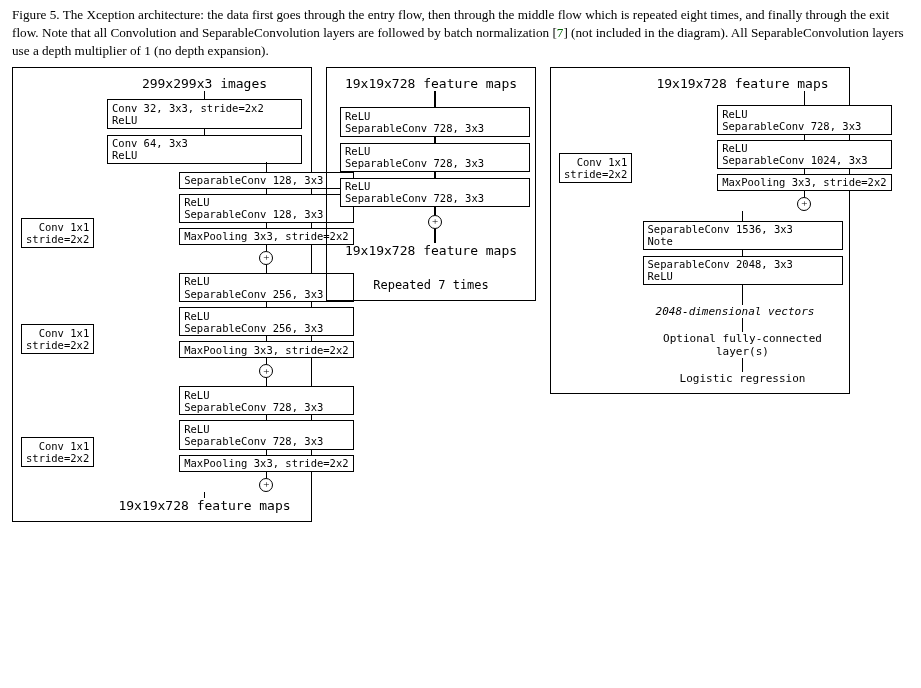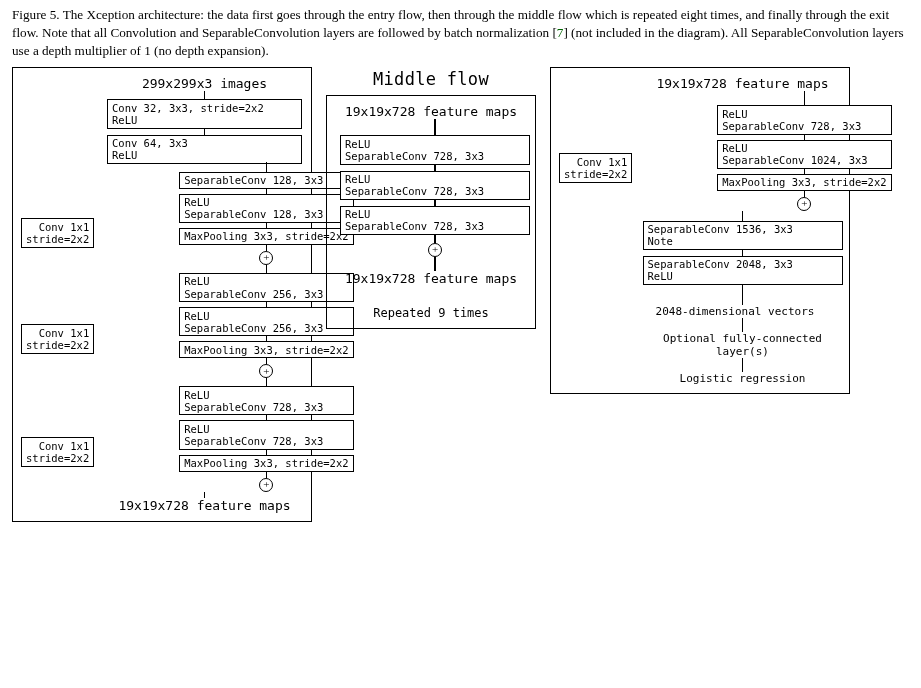--- a/index.html
+++ b/index.html
@@ -159,21 +159,20 @@
 
         <div class="layer-col">
           <div class="vconn conn" style="height:6px;"></div>
         </div>
         <div class="output-label" style="margin-left:85px;">19x19x728 feature maps</div>
       </div>
     </div>
   </div>
 
   <div class="column middle">
-    <div class="column-title">Middle flow</div>
     <div class="flow-frame">
       <div class="stack">
         <div class="input-label">19x19x728 feature maps</div>
         <div class="layer-col">
           <div class="vconn conn" style="height:16px;"></div>
           <div class="block">ReLU
 SeparableConv 728, 3x3</div>
           <div class="vconn conn" style="height:6px;"></div>
           <div class="block">ReLU
 SeparableConv 728, 3x3</div>
@@ -181,21 +180,21 @@
           <div class="block">ReLU
 SeparableConv 728, 3x3</div>
           <div class="vconn conn" style="height:8px;"></div>
           <div style="display:flex;justify-content:center;">
               <div class="plus">+</div>
             </div>
           <div class="vconn conn" style="height:14px;"></div>
         </div>
         <div class="output-label">19x19x728 feature maps</div>
         <div style="height:20px;"></div>
-        <div class="out-text" style="font-size:12px;">Repeated 9 times</div>
+        <div class="out-text" style="font-size:12px;">Repeated 7 times</div>
       </div>
     </div>
   </div>
 
   <div class="column exit">
     <div class="flow-frame">
       <div class="stack">
         <div class="input-label" style="margin-left:85px;">19x19x728 feature maps</div>
 
         <div style="width:100%; display:flex; align-items:stretch;">
@@ -224,21 +223,21 @@
         <div class="layer-col">
           <div class="vconn conn" style="height:10px;"></div>
           <div class="block">SeparableConv 1536, 3x3
 Note</div>
           <div class="vconn conn" style="height:6px;"></div>
           <div class="block">SeparableConv 2048, 3x3
 ReLU</div>
           <div class="vconn conn" style="height:6px;"></div>
           <div class="vconn conn" style="height:14px;"></div>
         </div>
-        <div class="out-text" style="margin-left:70px;">2048-dimensional vectors</div>
+        <div class="out-text" style="margin-left:70px;font-style:italic;">2048-dimensional vectors</div>
         <div class="layer-col">
             <div class="vconn conn" style="height:14px;"></div>
           </div>
         <div class="out-text" style="margin-left:85px; white-space:pre;">Optional fully-connected
 layer(s)</div>
         <div class="layer-col">
             <div class="vconn conn" style="height:14px;"></div>
           </div>
         <div class="out-text" style="margin-left:85px;">Logistic regression</div>
       </div>

